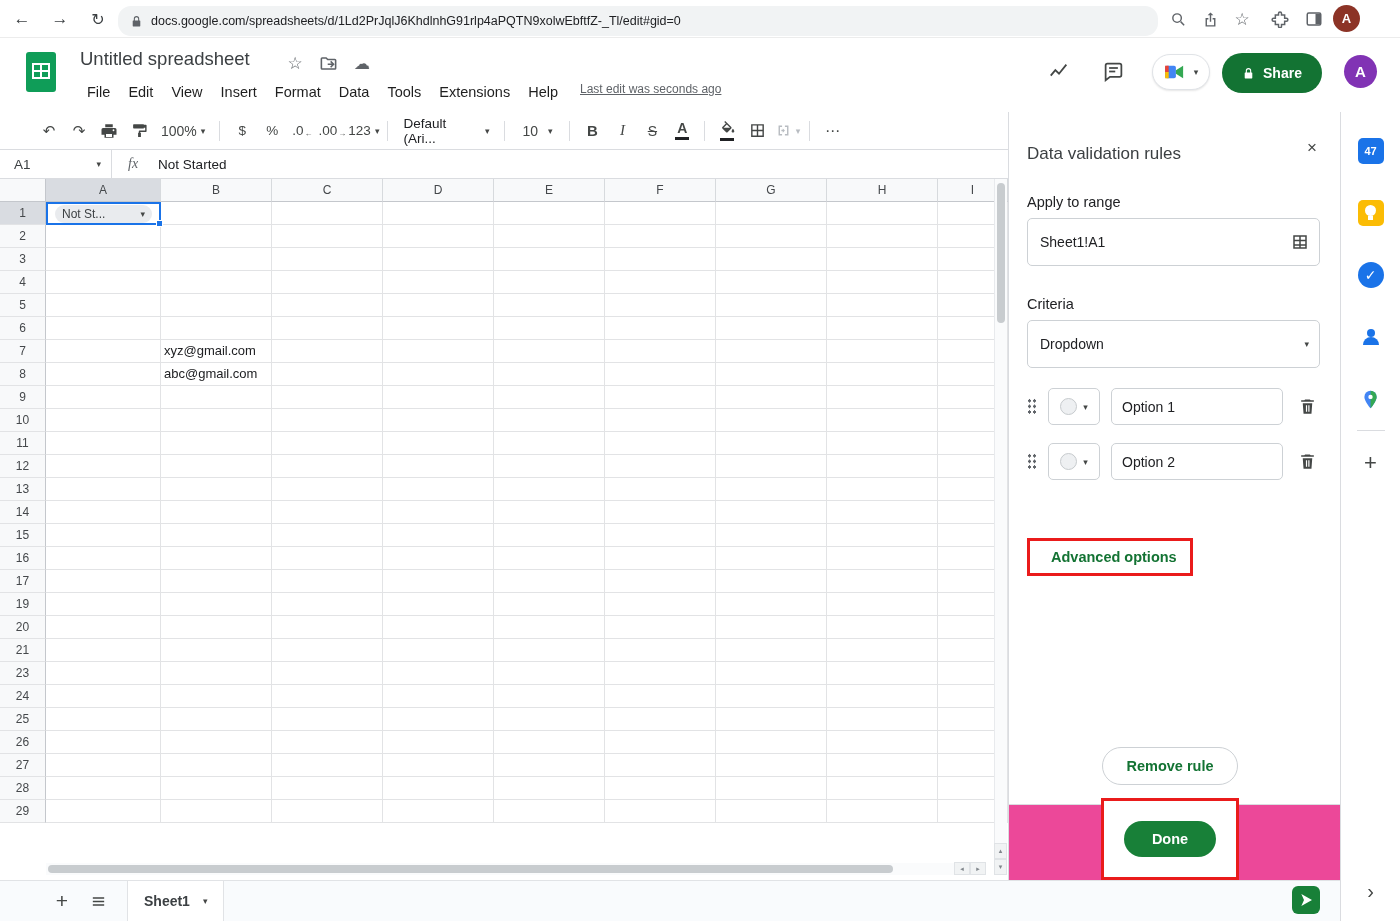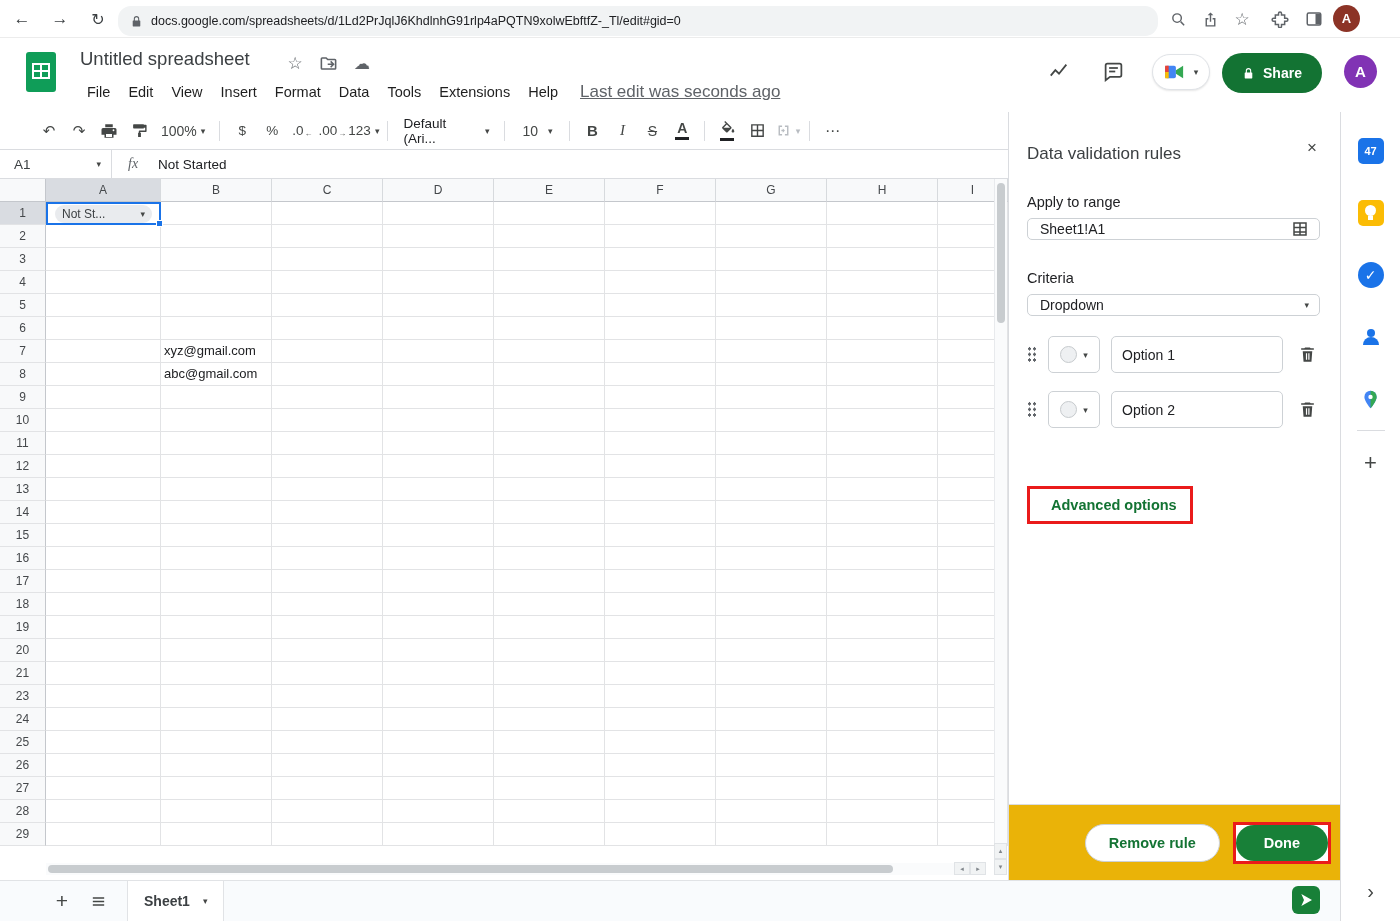--- a/index.html
+++ b/index.html
@@ -18,21 +18,21 @@
   #browser-avatar{position:absolute;left:1333px;top:5px;width:27px;height:27px;border-radius:50%;background:#8c3326;color:#fff;font-size:13px;font-weight:bold;display:flex;align-items:center;justify-content:center;}
 
   
   #app-header{position:absolute;left:0;top:38px;width:1400px;height:74px;background:#fff;}
   #sheets-logo{position:absolute;left:26px;top:14px;}
   #doc-title{position:absolute;left:80px;top:10px;font-size:18.5px;color:#3c4043;}
   .title-icon{position:absolute;top:13px;color:#5f6368;font-size:17px;width:24px;height:24px;display:flex;align-items:center;justify-content:center;}
   #ti-star{left:283px}#ti-folder{left:316px}#ti-cloud{left:350px;font-size:16px}
   #menu-bar{position:absolute;left:78px;top:40px;height:28px;display:flex;align-items:center;}
   .menu-item{font-size:14.5px;color:#1f1f1f;padding:3px 9px;border-radius:4px;white-space:nowrap;}
-  #last-edit{margin-left:12px;font-size:17px;color:#5f6368;text-decoration:underline;white-space:nowrap;}
+  #last-edit{margin-left:12px;font-size:12px;color:#5f6368;text-decoration:underline;white-space:nowrap;}
   .hdr-iconbtn{position:absolute;width:30px;height:30px;display:flex;align-items:center;justify-content:center;}
   #hdr-insights{left:1044px;top:18px}
   #hdr-comment{left:1098px;top:18px}
   #meet-pill{position:absolute;left:1152px;top:16px;width:58px;height:36px;border:1px solid #e0e3e7;border-radius:18px;display:flex;align-items:center;justify-content:center;gap:4px;box-shadow:0 1px 2px rgba(0,0,0,.10);background:#fff;}
   #share-btn{position:absolute;left:1222px;top:15px;width:100px;height:40px;border-radius:20px;background:#137333;color:#fff;display:flex;align-items:center;justify-content:center;gap:8px;font-size:14px;font-weight:bold;border:none;}
   #hdr-avatar{position:absolute;left:1344px;top:17px;width:33px;height:33px;border-radius:50%;background:#8133b4;color:#fff;font-size:15px;font-weight:bold;display:flex;align-items:center;justify-content:center;}
 
   
   #toolbar{position:absolute;left:0;top:112px;width:1008px;height:38px;border-bottom:1px solid #dadce0;display:flex;align-items:center;padding-left:34px;background:#fff;}
   .tb-btn{min-width:28px;height:28px;display:flex;align-items:center;justify-content:center;color:#444746;font-size:15px;border-radius:4px;margin:0 1px;position:relative;background:none;border:none;}
@@ -89,35 +89,35 @@
   #hs-left{left:954px;top:683px;width:16px;height:13px;}
   #hs-right{left:970px;top:683px;width:16px;height:13px;}
 
   
   #panel{position:absolute;left:1008px;top:112px;width:332px;height:768px;background:#fff;border-left:1px solid #dadce0;}
   #panel-header{display:flex;align-items:center;justify-content:space-between;padding:20px 14px 0 18px;}
   #panel-title{font-size:17px;color:#3c4043;font-weight:normal;margin-top:12px;}
   #panel-close{width:28px;height:28px;display:flex;align-items:center;justify-content:center;font-size:17px;color:#444746;background:none;border:none;}
   #panel-body{padding:0 20px 0 18px;}
   .p-label{margin-top:30px;font-size:14.5px;color:#202124;}
-  .p-box{margin-top:8px;height:22px;border:1px solid #cdd1d5;border-radius:5px;display:flex;align-items:center;justify-content:space-between;padding:0 10px 0 12px;font-size:14px;color:#202124;background:#fff;width:100%;}
+  .p-box{margin-top:8px;height:48px;border:1px solid #cdd1d5;border-radius:5px;display:flex;align-items:center;justify-content:space-between;padding:0 10px 0 12px;font-size:14px;color:#202124;background:#fff;width:100%;}
   #options-list{margin-top:20px;}
   .option-row{display:flex;align-items:center;margin-bottom:18px;gap:11px;}
   .drag{width:10px;height:17px;background-image:radial-gradient(circle,#5f6368 1.5px,transparent 1.7px);background-size:5px 5.6px;}
   .swatch-box{width:52px;height:37px;border:1px solid #cdd1d5;border-radius:5px;display:flex;align-items:center;justify-content:center;gap:6px;background:#fff;}
   .swatch-circle{width:17px;height:17px;border-radius:50%;background:#eef0f2;border:1px solid #c6cacd;}
   .sw-caret{font-size:9px;color:#444746;}
   .opt-input{flex:1;height:37px;border:1px solid #cdd1d5;border-radius:5px;padding:0 10px;font-size:14px;color:#202124;font-family:inherit;background:#fff;min-width:0;}
   .trash-btn{width:26px;height:26px;background:none;border:none;display:flex;align-items:center;justify-content:center;}
   #add-item{margin-top:6px;display:inline-block;border:1px solid #d4d7db;border-radius:19px;padding:9px 20px;color:#137333;font-size:14.5px;font-weight:bold;background:#fff;}
   #adv-annot{display:inline-block;margin-top:22px;border:3px solid #ea1b1b;padding:1px;background:#fff;}
   #adv-btn{padding:7px 12px;color:#137333;font-size:14.5px;font-weight:bold;background:#fff;border:none;margin-left:8px;}
-  #panel-footer{position:absolute;left:0;right:0;bottom:0;height:76px;border-top:1px solid #dadce0;display:flex;align-items:center;justify-content:flex-end;gap:13px;padding-right:9px;background:#eab308;}
+  #panel-footer{position:absolute;left:0;right:0;bottom:0;height:76px;border-top:1px solid #dadce0;display:flex;align-items:center;justify-content:flex-end;gap:13px;padding-right:9px;background:#ec4899;flex-direction:column;}
   #remove-btn{border:1px solid #cdd1d5;border-radius:19px;padding:10px 23px;color:#137333;font-size:14.5px;font-weight:bold;background:#fff;}
-  #done-annot{border:3px solid #ea1b1b;padding:0;background:#fff;}
+  #done-annot{border:3px solid #ea1b1b;padding:20px;background:#fff;}
   #done-btn{border:none;border-radius:19px;padding:10px 28px;background:#188038;color:#fff;font-size:14.5px;font-weight:bold;}
 
   
   #rail{position:absolute;left:1340px;top:112px;width:60px;height:809px;background:#fff;border-left:1px solid #dadce0;}
   .rail-icon{position:absolute;left:50%;transform:translateX(-50%);width:30px;height:30px;display:flex;align-items:center;justify-content:center;}
   #ri-cal{top:24px}#ri-keep{top:86px}#ri-tasks{top:148px}#ri-contacts{top:210px}#ri-maps{top:272px}
   .cal-badge{width:26px;height:26px;border-radius:5px;background:#1a73e8;color:#fff;font-size:11px;font-weight:bold;display:flex;align-items:center;justify-content:center;}
   .keep-badge{width:26px;height:26px;border-radius:5px;background:#fbbc04;position:relative;}
   .keep-bulb{position:absolute;left:7.5px;top:5px;width:11px;height:11px;border-radius:50%;background:#fff;}
   .keep-base{position:absolute;left:10.5px;top:16px;width:5px;height:4px;background:#fff;}
@@ -534,32 +534,20 @@
         <div class="cell col-C"></div>
         <div class="cell col-D"></div>
         <div class="cell col-E"></div>
         <div class="cell col-F"></div>
         <div class="cell col-G"></div>
         <div class="cell col-H"></div>
         <div class="cell col-I"></div>
       </div>
       <div class="grid-row">
         <div class="row-h">17</div>
-        <div class="cell col-A"></div>
-        <div class="cell col-B"></div>
-        <div class="cell col-C"></div>
-        <div class="cell col-D"></div>
-        <div class="cell col-E"></div>
-        <div class="cell col-F"></div>
-        <div class="cell col-G"></div>
-        <div class="cell col-H"></div>
-        <div class="cell col-I"></div>
-      </div>
-      <div class="grid-row">
-        <div class="row-h">18</div>
         <div class="cell col-A"></div>
         <div class="cell col-B"></div>
         <div class="cell col-C"></div>
         <div class="cell col-D"></div>
         <div class="cell col-E"></div>
         <div class="cell col-F"></div>
         <div class="cell col-G"></div>
         <div class="cell col-H"></div>
         <div class="cell col-I"></div>
       </div>

